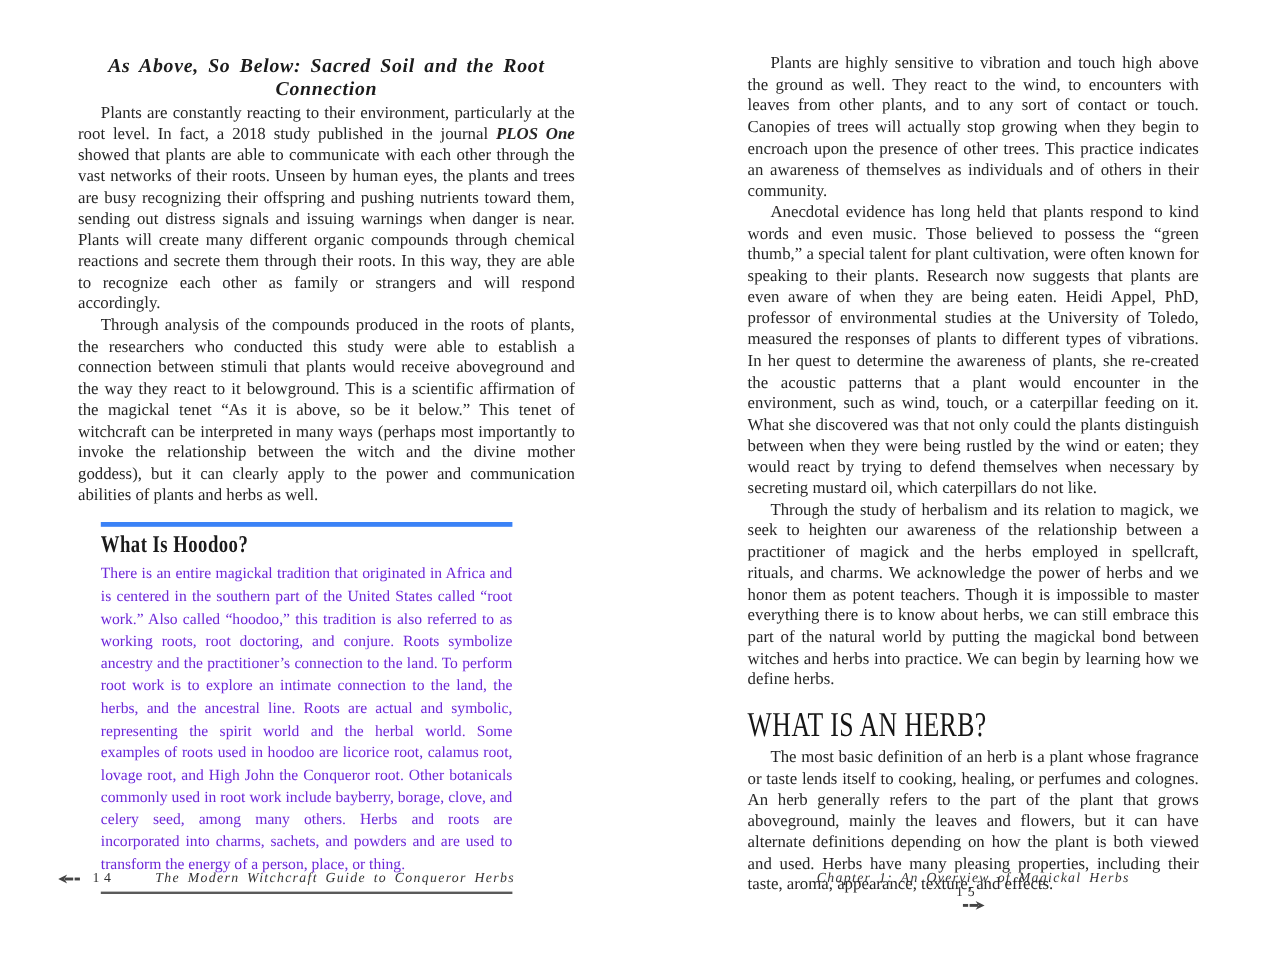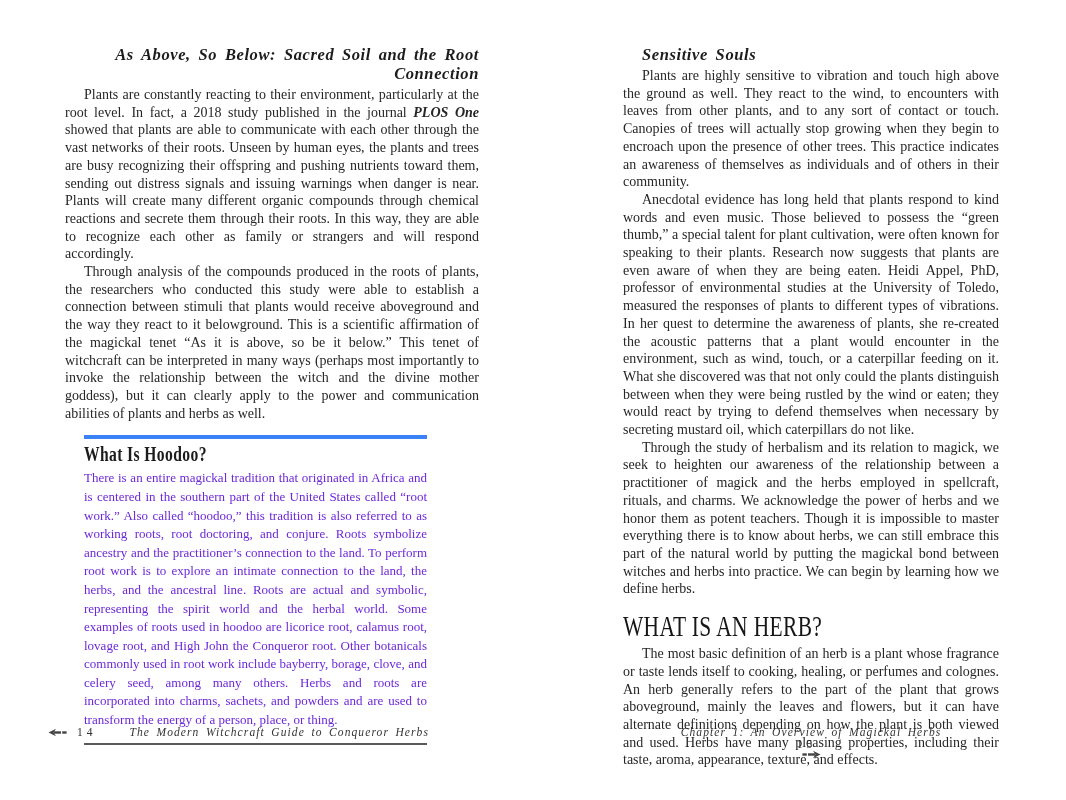--- a/index.html
+++ b/index.html
@@ -18,21 +18,21 @@
   .col-heading {
     font-size: 16.5px;
     font-weight: bold;
     font-style: italic;
     letter-spacing: 0.6px;
     word-spacing: 3px;
     color: #1c1c1c;
     margin: 0 0 3px 0;
     line-height: 19px;
   }
-  .col-heading.centered { text-align: right; }
+  .col-heading.centered { text-align: center; }
   .col-heading.indented { padding-left: 19px; }
 
   .bodytext p {
     margin: 0;
     font-size: 14px;
     line-height: 17.7px;
     text-align: justify;
     text-indent: 19px;
     hyphens: auto;
     -webkit-hyphens: auto;
@@ -112,21 +112,20 @@
     <p><span>Plants are constantly reacting to their environment, particularly at the root level. In fact, a 2018 study published in the journal </span><span style="font-style: italic; font-weight: bold;">PLOS One</span><span> showed that plants are able to communicate with each other through the vast networks of their roots. Unseen by human eyes, the plants and trees are busy recognizing their offspring and pushing nutrients toward them, sending out distress signals and issuing warnings when danger is near. Plants will create many different organic compounds through chemical reactions and secrete them through their roots. In this way, they are able to recognize each other as family or strangers and will respond accordingly.</span></p>
     <p>Through analysis of the compounds produced in the roots of plants, the researchers who conducted this study were able to establish a connection between stimuli that plants would receive aboveground and the way they react to it belowground. This is a scientific affirmation of the magickal tenet “As it is above, so be it below.” This tenet of witchcraft can be interpreted in many ways (perhaps most importantly to invoke the relationship between the witch and the divine mother goddess), but it can clearly apply to the power and communication abilities of plants and herbs as well.</p>
   </div>
   <aside class="sidebar-box">
     <h3>What Is Hoodoo?</h3>
     <p>There is an entire magickal tradition that originated in Africa and is centered in the southern part of the United States called “root work.” Also called “hoodoo,” this tradition is also referred to as working roots, root doctoring, and conjure. Roots symbolize ancestry and the practitioner’s connection to the land. To perform root work is to explore an intimate connection to the land, the herbs, and the ancestral line. Roots are actual and symbolic, representing the spirit world and the herbal world. Some examples of roots used in hoodoo are licorice root, calamus root, lovage root, and High John the Conqueror root. Other botanicals commonly used in root work include bayberry, borage, clove, and celery seed, among many others. Herbs and roots are incorporated into charms, sachets, and powders and are used to transform the energy of a person, place, or thing.</p>
   </aside>
 </section>
 
 <section class="page page-right">
-  <h2 class="col-heading indented">Sensitive Souls</h2>
   <div class="bodytext">
     <p>Plants are highly sensitive to vibration and touch high above the ground as well. They react to the wind, to encounters with leaves from other plants, and to any sort of contact or touch. Canopies of trees will actually stop growing when they begin to encroach upon the presence of other trees. This practice indicates an awareness of themselves as individuals and of others in their community.</p>
     <p>Anecdotal evidence has long held that plants respond to kind words and even music. Those believed to possess the “green thumb,” a special talent for plant cultivation, were often known for speaking to their plants. Research now suggests that plants are even aware of when they are being eaten. Heidi Appel, PhD, professor of environmental studies at the University of Toledo, measured the responses of plants to different types of vibrations. In her quest to determine the awareness of plants, she re-created the acoustic patterns that a plant would encounter in the environment, such as wind, touch, or a caterpillar feeding on it. What she discovered was that not only could the plants distinguish between when they were being rustled by the wind or eaten; they would react by trying to defend themselves when necessary by secreting mustard oil, which caterpillars do not like.</p>
     <p>Through the study of herbalism and its relation to magick, we seek to heighten our awareness of the relationship between a practitioner of magick and the herbs employed in spellcraft, rituals, and charms. We acknowledge the power of herbs and we honor them as potent teachers. Though it is impossible to master everything there is to know about herbs, we can still embrace this part of the natural world by putting the magickal bond between witches and herbs into practice. We can begin by learning how we define herbs.</p>
   </div>
   <h2 class="big-heading">WHAT IS AN HERB?</h2>
   <div class="bodytext">
     <p>The most basic definition of an herb is a plant whose fragrance or taste lends itself to cooking, healing, or perfumes and colognes. An herb generally refers to the part of the plant that grows aboveground, mainly the leaves and flowers, but it can have alternate definitions depending on how the plant is both viewed and used. Herbs have many pleasing properties, including their taste, aroma, appearance, texture, and effects.</p>
   </div>
 </section>

